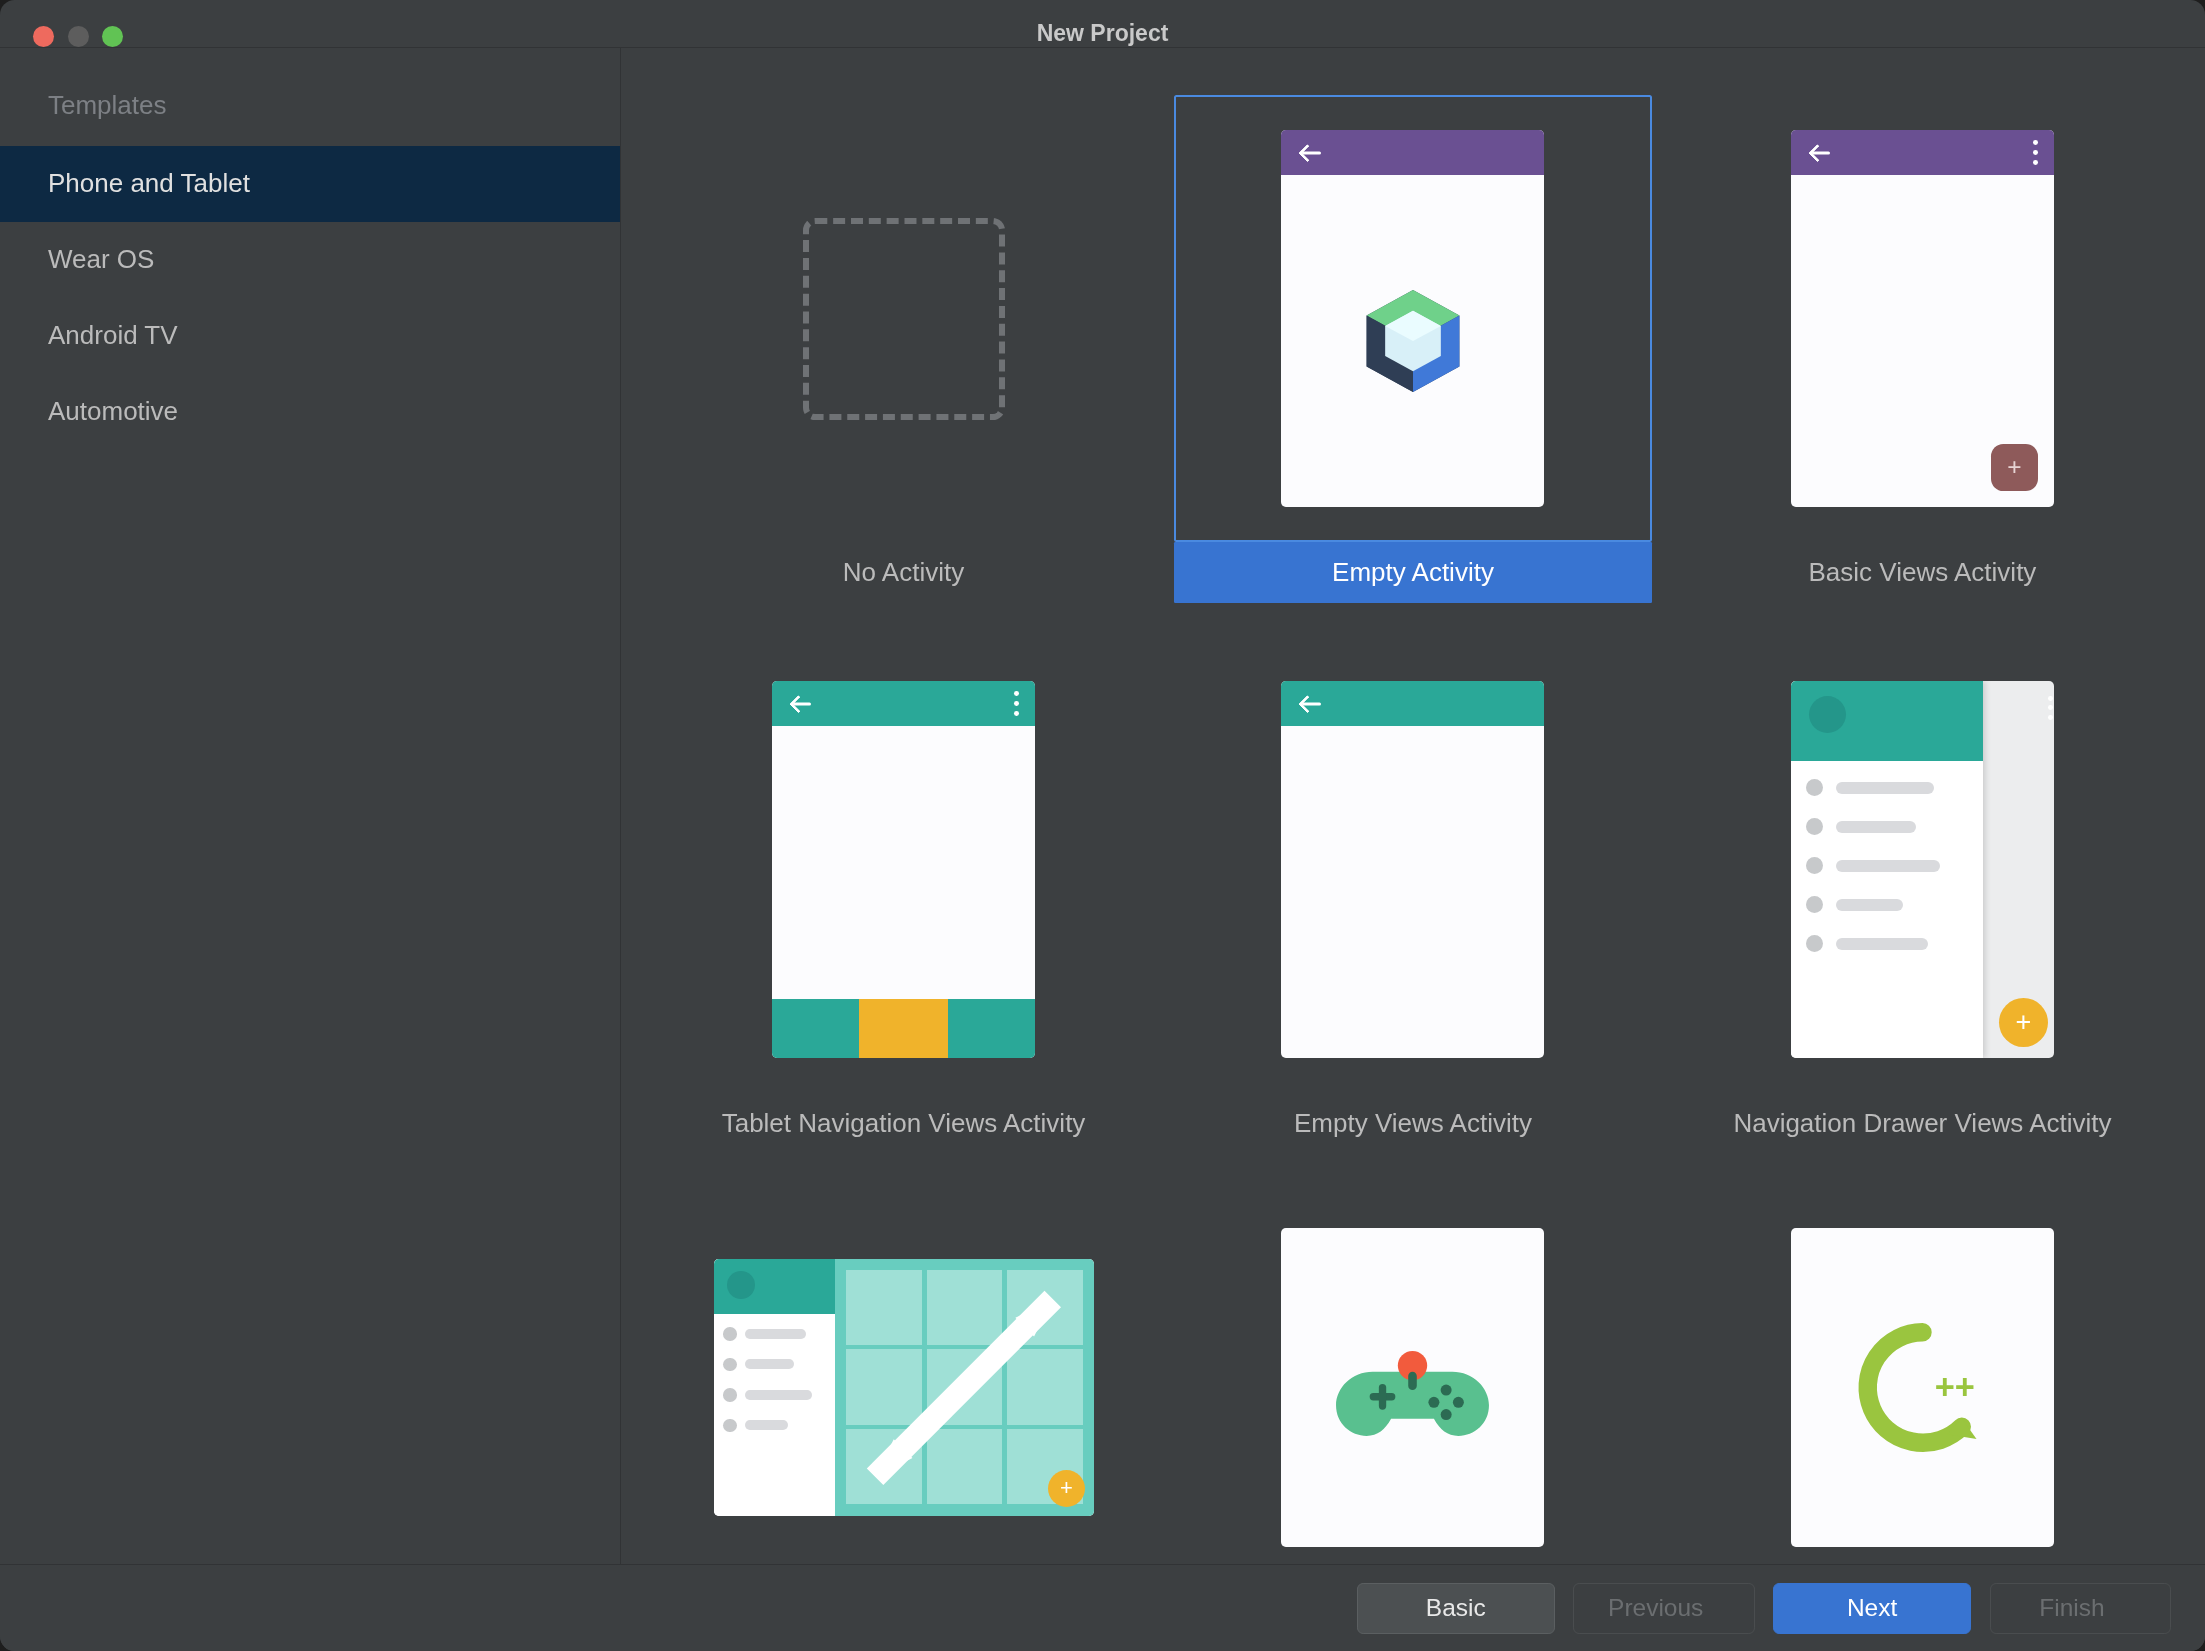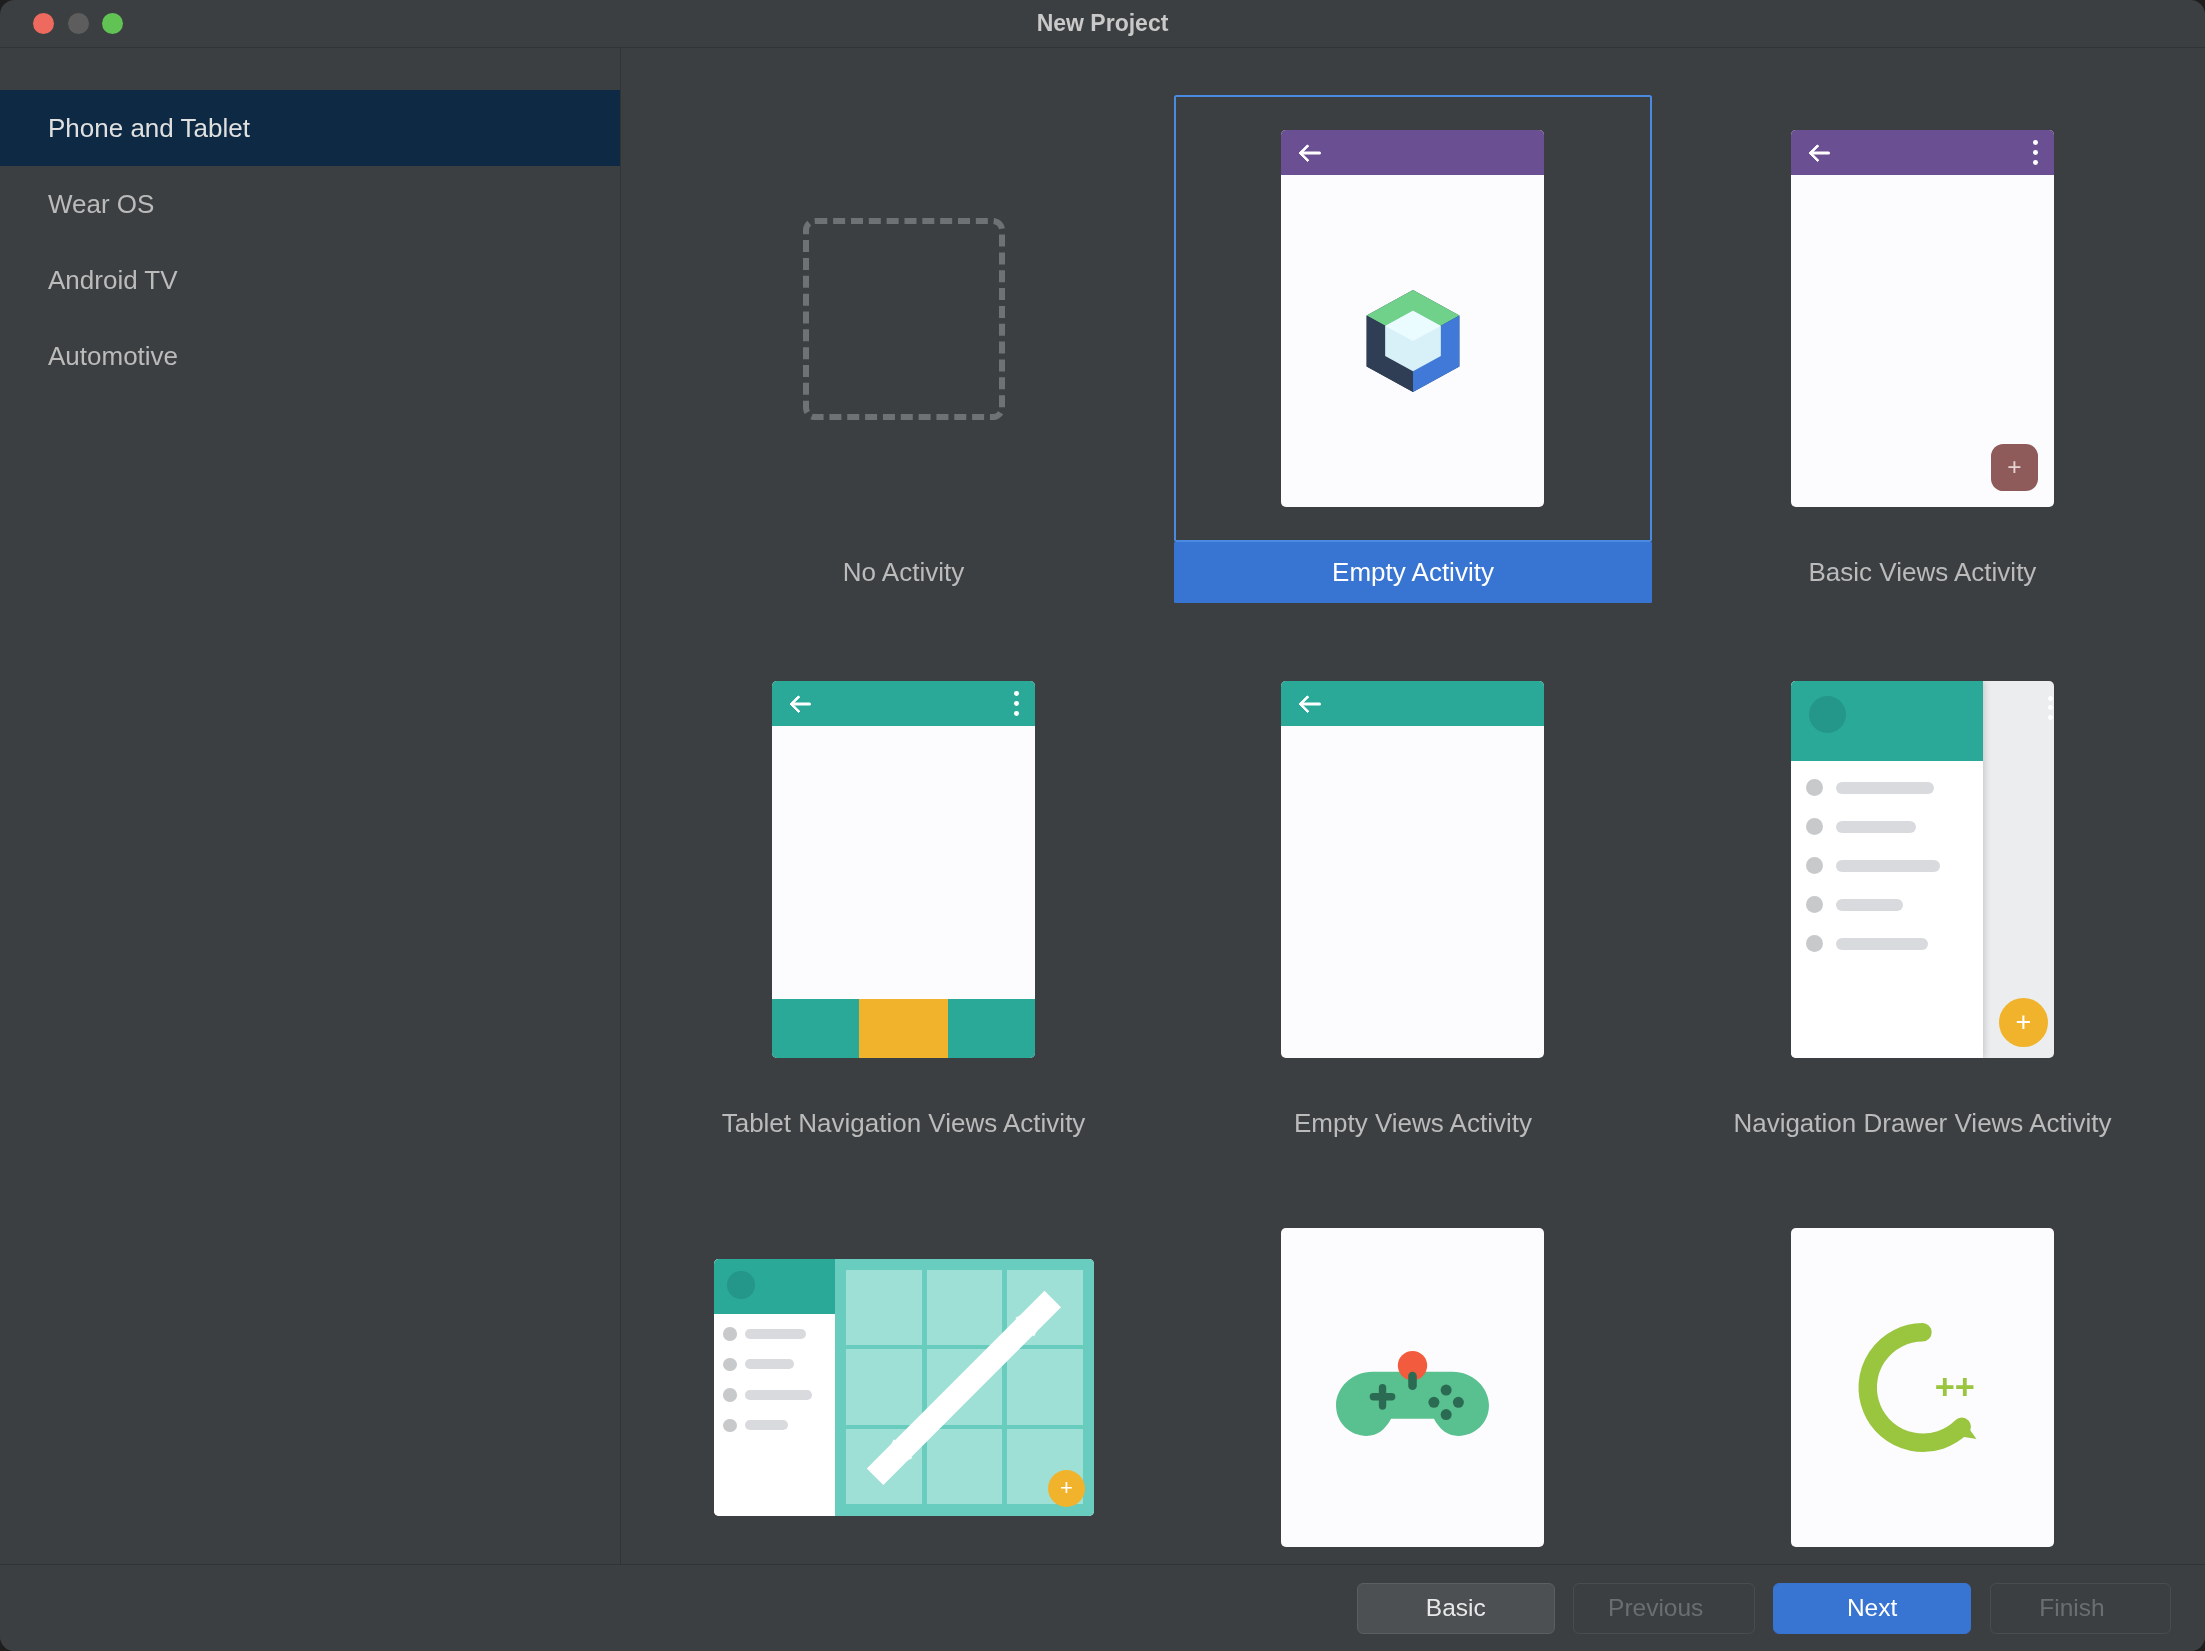--- a/index.html
+++ b/index.html
@@ -30,21 +30,21 @@
   .window{
     position:absolute;inset:0;
     background:var(--bg);
     border-radius:14.7px;
     overflow:hidden;
     display:flex;flex-direction:column;
   }
   
   .titlebar{
     height:47px;
-    display:flex;align-items:center;
+    display:flex;align-items:flex-end;
     position:relative;
     flex:0 0 auto;
   }
   .traffic-lights{
     display:flex;gap:13.5px;
     align-items:center;
     padding-left:33px;
   }
   .traffic-lights span{
     width:21px;height:21px;border-radius:50%;
@@ -285,20 +285,21 @@
       <span class="dot-red"></span>
       <span class="dot-yellow"></span>
       <span class="dot-green"></span>
     </div>
     <div class="title-text">New Project</div>
   </div>
 
   <div class="body">
 
     <div class="sidebar">
+      <div class="sidebar-heading">Templates</div>
       <div class="sidebar-item selected">
         <span>Phone and Tablet</span>
       </div>
       <div class="sidebar-item">
         <span>Wear OS</span>
       </div>
       <div class="sidebar-item">
         <span>Android TV</span>
       </div>
       <div class="sidebar-item">

